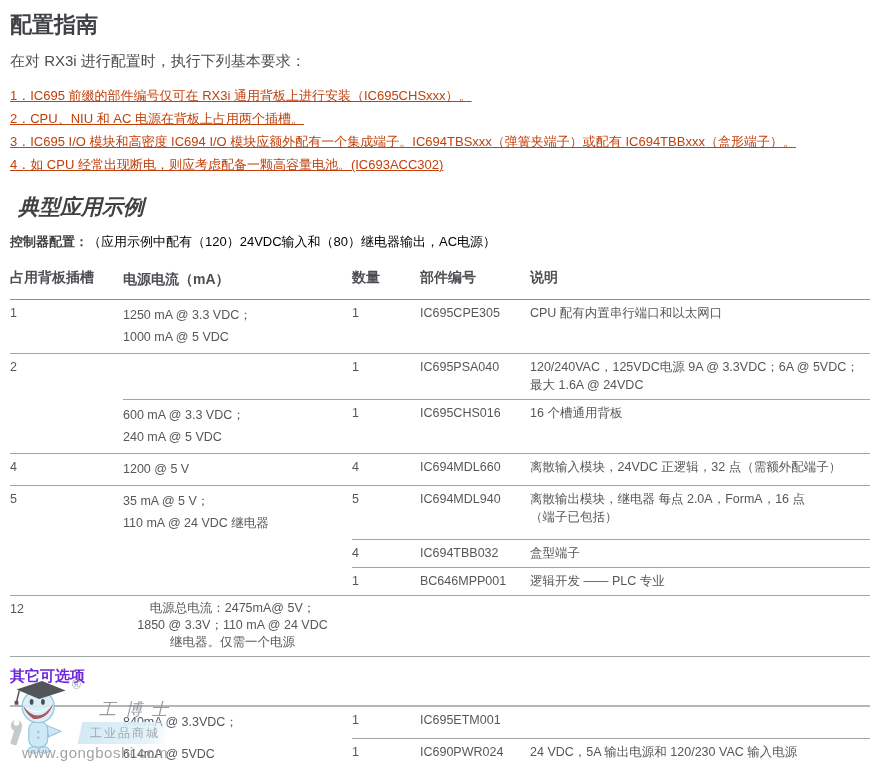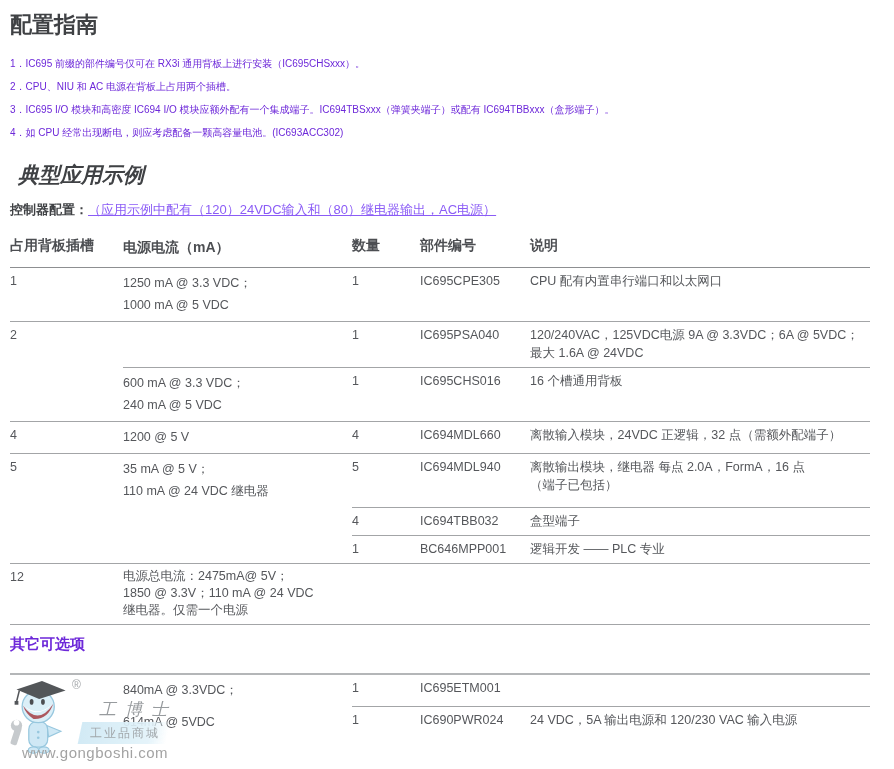--- a/index.html
+++ b/index.html
@@ -8,35 +8,35 @@
     width:894px;height:769px;
     box-sizing:border-box;
     padding:8px 24px 0 10px;
     background:#fff;
     font-family:"Liberation Sans","DejaVu Sans",sans-serif;
     color:#55575b;
     overflow:hidden;
   }
   .h1{font-size:22px;font-weight:bold;color:#3f4144;margin:2px 0 12px 0;}
   .intro{font-size:15px;color:#4c4e52;margin:0 0 13px 0;}
-  .req{font-size:10px;line-height:23px;color:#6d28d9;}
+  .req{font-size:13px;line-height:23px;color:#c2410c;text-decoration:underline;}
   .h2{font-size:21px;font-weight:bold;color:#3f4144;margin:17px 0 12px 8px;font-style:italic;}
   .cfg{font-size:13px;margin:0 0 13px 0;}
   .cfg .lbl{font-weight:bold;color:#3f4144;}
-  .cfg .note{color:#8b5cf6;text-decoration:underline;}
+  .cfg .note{color:#000000;}
 
   .thead{display:flex;font-size:14px;font-weight:bold;color:#4c4e52;padding:4px 0 9px 0;}
   .trow{display:flex;padding:4px 0 5px 0;font-size:12.5px;}
   .c{box-sizing:border-box;padding-right:10px;line-height:18px;vertical-align:top;}
   .c1{width:113px;}
   .c2{width:229px;line-height:22px;white-space:pre-line;}
   .c3{width:68px;}
   .c4{width:110px;}
   .c5{flex:1;line-height:18px;white-space:pre-line;}
-  .c2.compact{line-height:17px;}
+  .c2.compact{line-height:17px;text-align:center;}
 
   .hr{height:0;border-top:1px solid #a3a5a7;}
   .hr.head{border-top-color:#8d8f91;}
   .hr.c2off{margin-left:113px;}
   .hr.c3off{margin-left:342px;}
   .hr.thick{border-top:2px solid #b4b6b8;}
 
   .h3{font-size:15px;font-weight:bold;color:#6d28d9;margin:10px 0 19px 0;}
 
   
@@ -50,20 +50,21 @@
     transform:skewX(-12deg);}
   .wm-banner span{display:inline-block;transform:skewX(12deg);font-size:12px;color:#9aa0a4;letter-spacing:2px;}
   .wm-url{position:absolute;left:14px;top:70px;font-size:15px;color:#9b9b9b;letter-spacing:.5px;}
 </style>
 </head>
 <body>
 
 <div class="page">
 
   <div class="h1">配置指南</div>
+  <div class="intro">在对 RX3i 进行配置时，执行下列基本要求：</div>
 
   <div class="req">1．IC695 前缀的部件编号仅可在 RX3i 通用背板上进行安装（IC695CHSxxx）。</div>
   <div class="req">2．CPU、NIU 和 AC 电源在背板上占用两个插槽。</div>
   <div class="req">3．IC695 I/O 模块和高密度 IC694 I/O 模块应额外配有一个集成端子。IC694TBSxxx（弹簧夹端子）或配有 IC694TBBxxx（盒形端子）。</div>
   <div class="req">4．如 CPU 经常出现断电，则应考虑配备一颗高容量电池。(IC693ACC302)</div>
 
   <div class="h2">典型应用示例</div>
 
   <div class="cfg">
     <span class="lbl">控制器配置：</span><span class="note">（应用示例中配有（120）24VDC输入和（80）继电器输出，AC电源）</span>

